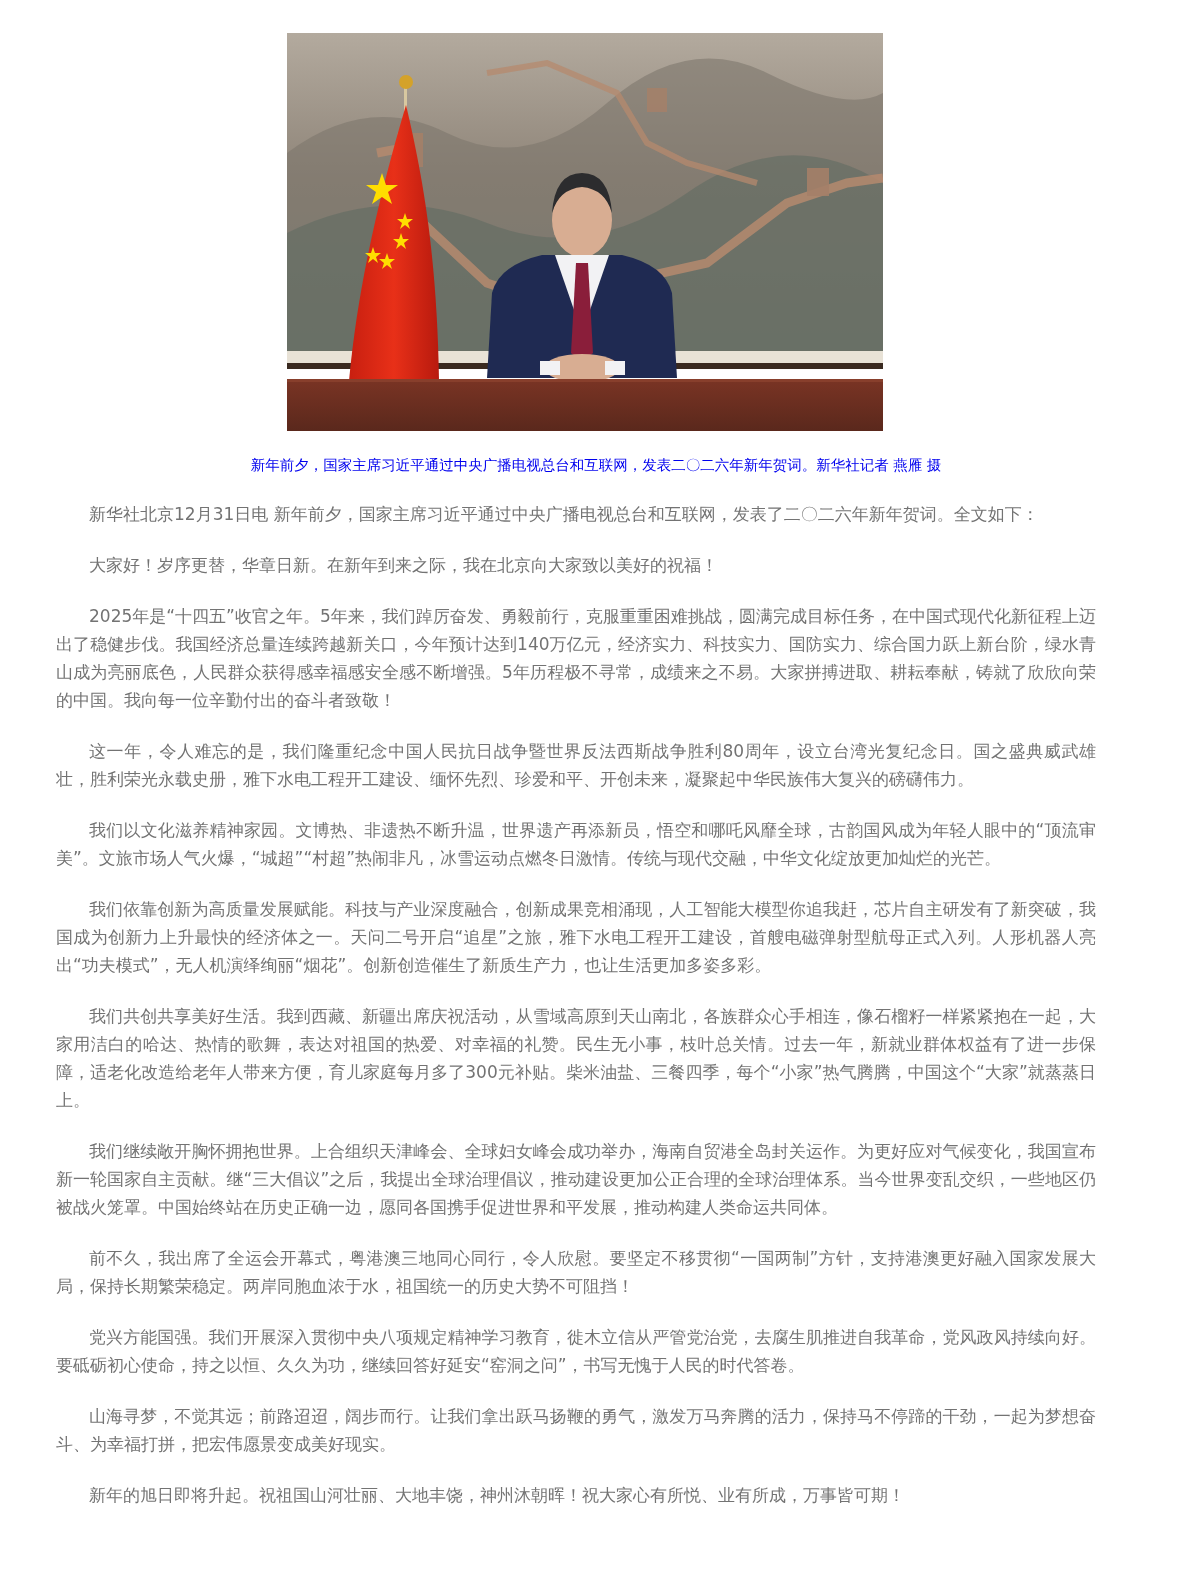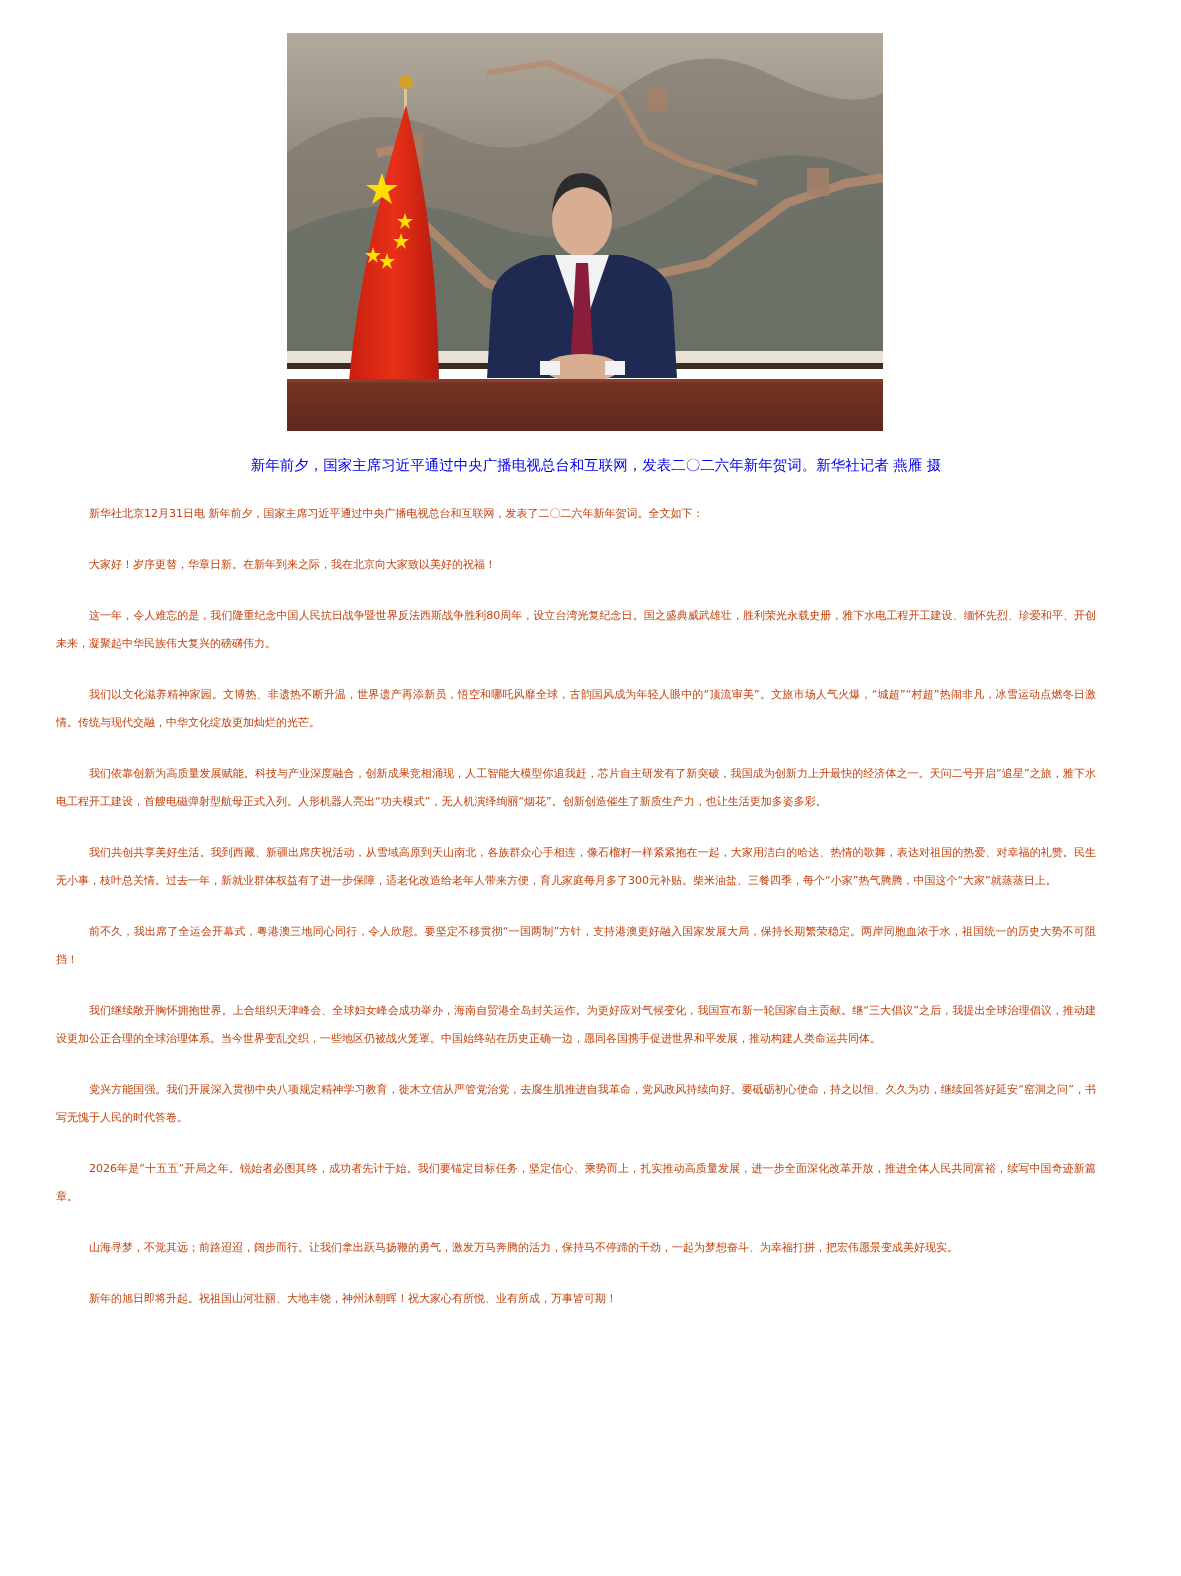--- a/index.html
+++ b/index.html
@@ -36,25 +36,25 @@
     box-sizing: border-box;
   }
   .body-text {
     position: absolute;
     top: 500px;
     left: 56px;
     width: 1056px;
   }
   .body-text p {
     margin: 0 16px 23px 0;
-    font-size: 11px;
+    font-size: 17px;
     line-height: 28px;
     text-indent: 33px;
     text-align: justify;
-    color: #c2410c;
+    color: #737373;
   }
 </style>
 </head>
 <body>
 
 <div class="article">
 
   <div class="photo-wrap" title="新年前夕，国家主席习近平通过中央广播电视总台和互联网，发表二〇二六年新年贺词。">
     <svg viewBox="0 0 596 398" xmlns="http://www.w3.org/2000/svg">
       <defs>
@@ -114,25 +114,25 @@
       <rect x="0" y="346" width="596" height="52" fill="url(#desk)"></rect>
       <rect x="0" y="346" width="596" height="3" fill="#8e4430" opacity="0.7"></rect>
     </svg>
   </div>
 
   <div class="caption">新年前夕，国家主席习近平通过中央广播电视总台和互联网，发表二〇二六年新年贺词。新华社记者 燕雁 摄</div>
 
   <div class="body-text">
     <p>新华社北京12月31日电 新年前夕，国家主席习近平通过中央广播电视总台和互联网，发表了二〇二六年新年贺词。全文如下：</p>
     <p>大家好！岁序更替，华章日新。在新年到来之际，我在北京向大家致以美好的祝福！</p>
+    <p>2025年是“十四五”收官之年。5年来，我们踔厉奋发、勇毅前行，克服重重困难挑战，圆满完成目标任务，在中国式现代化新征程上迈出了稳健步伐。我国经济总量连续跨越新关口，今年预计达到140万亿元，经济实力、科技实力、国防实力、综合国力跃上新台阶，绿水青山成为亮丽底色，人民群众获得感幸福感安全感不断增强。5年历程极不寻常，成绩来之不易。大家拼搏进取、耕耘奉献，铸就了欣欣向荣的中国。我向每一位辛勤付出的奋斗者致敬！</p>
     <p>这一年，令人难忘的是，我们隆重纪念中国人民抗日战争暨世界反法西斯战争胜利80周年，设立台湾光复纪念日。国之盛典威武雄壮，胜利荣光永载史册，雅下水电工程开工建设、缅怀先烈、珍爱和平、开创未来，凝聚起中华民族伟大复兴的磅礴伟力。</p>
     <p>我们以文化滋养精神家园。文博热、非遗热不断升温，世界遗产再添新员，悟空和哪吒风靡全球，古韵国风成为年轻人眼中的“顶流审美”。文旅市场人气火爆，“城超”“村超”热闹非凡，冰雪运动点燃冬日激情。传统与现代交融，中华文化绽放更加灿烂的光芒。</p>
     <p>我们依靠创新为高质量发展赋能。科技与产业深度融合，创新成果竞相涌现，人工智能大模型你追我赶，芯片自主研发有了新突破，我国成为创新力上升最快的经济体之一。天问二号开启“追星”之旅，雅下水电工程开工建设，首艘电磁弹射型航母正式入列。人形机器人亮出“功夫模式”，无人机演绎绚丽“烟花”。创新创造催生了新质生产力，也让生活更加多姿多彩。</p>
     <p>我们共创共享美好生活。我到西藏、新疆出席庆祝活动，从雪域高原到天山南北，各族群众心手相连，像石榴籽一样紧紧抱在一起，大家用洁白的哈达、热情的歌舞，表达对祖国的热爱、对幸福的礼赞。民生无小事，枝叶总关情。过去一年，新就业群体权益有了进一步保障，适老化改造给老年人带来方便，育儿家庭每月多了300元补贴。柴米油盐、三餐四季，每个“小家”热气腾腾，中国这个“大家”就蒸蒸日上。</p>
+    <p>我们继续敞开胸怀拥抱世界。上合组织天津峰会、全球妇女峰会成功举办，海南自贸港全岛封关运作。为更好应对气候变化，我国宣布新一轮国家自主贡献。继“三大倡议”之后，我提出全球治理倡议，推动建设更加公正合理的全球治理体系。当今世界变乱交织，一些地区仍被战火笼罩。中国始终站在历史正确一边，愿同各国携手促进世界和平发展，推动构建人类命运共同体。</p>
     <p>前不久，我出席了全运会开幕式，粤港澳三地同心同行，令人欣慰。要坚定不移贯彻“一国两制”方针，支持港澳更好融入国家发展大局，保持长期繁荣稳定。两岸同胞血浓于水，祖国统一的历史大势不可阻挡！</p>
-    <p>我们继续敞开胸怀拥抱世界。上合组织天津峰会、全球妇女峰会成功举办，海南自贸港全岛封关运作。为更好应对气候变化，我国宣布新一轮国家自主贡献。继“三大倡议”之后，我提出全球治理倡议，推动建设更加公正合理的全球治理体系。当今世界变乱交织，一些地区仍被战火笼罩。中国始终站在历史正确一边，愿同各国携手促进世界和平发展，推动构建人类命运共同体。</p>
     <p>党兴方能国强。我们开展深入贯彻中央八项规定精神学习教育，徙木立信从严管党治党，去腐生肌推进自我革命，党风政风持续向好。要砥砺初心使命，持之以恒、久久为功，继续回答好延安“窑洞之问”，书写无愧于人民的时代答卷。</p>
-    <p>2026年是“十五五”开局之年。锐始者必图其终，成功者先计于始。我们要锚定目标任务，坚定信心、乘势而上，扎实推动高质量发展，进一步全面深化改革开放，推进全体人民共同富裕，续写中国奇迹新篇章。</p>
     <p>山海寻梦，不觉其远；前路迢迢，阔步而行。让我们拿出跃马扬鞭的勇气，激发万马奔腾的活力，保持马不停蹄的干劲，一起为梦想奋斗、为幸福打拼，把宏伟愿景变成美好现实。</p>
     <p>新年的旭日即将升起。祝祖国山河壮丽、大地丰饶，神州沐朝晖！祝大家心有所悦、业有所成，万事皆可期！</p>
   </div>
 
 </div>
 
 </body></html>

